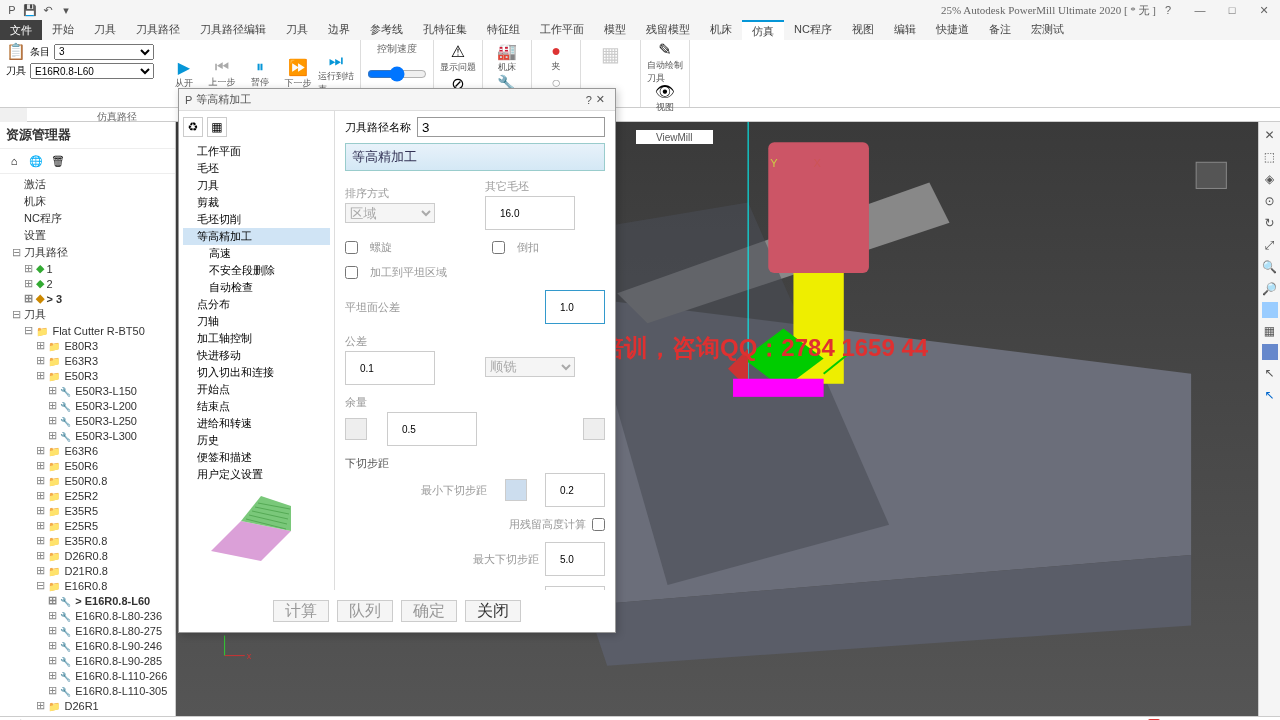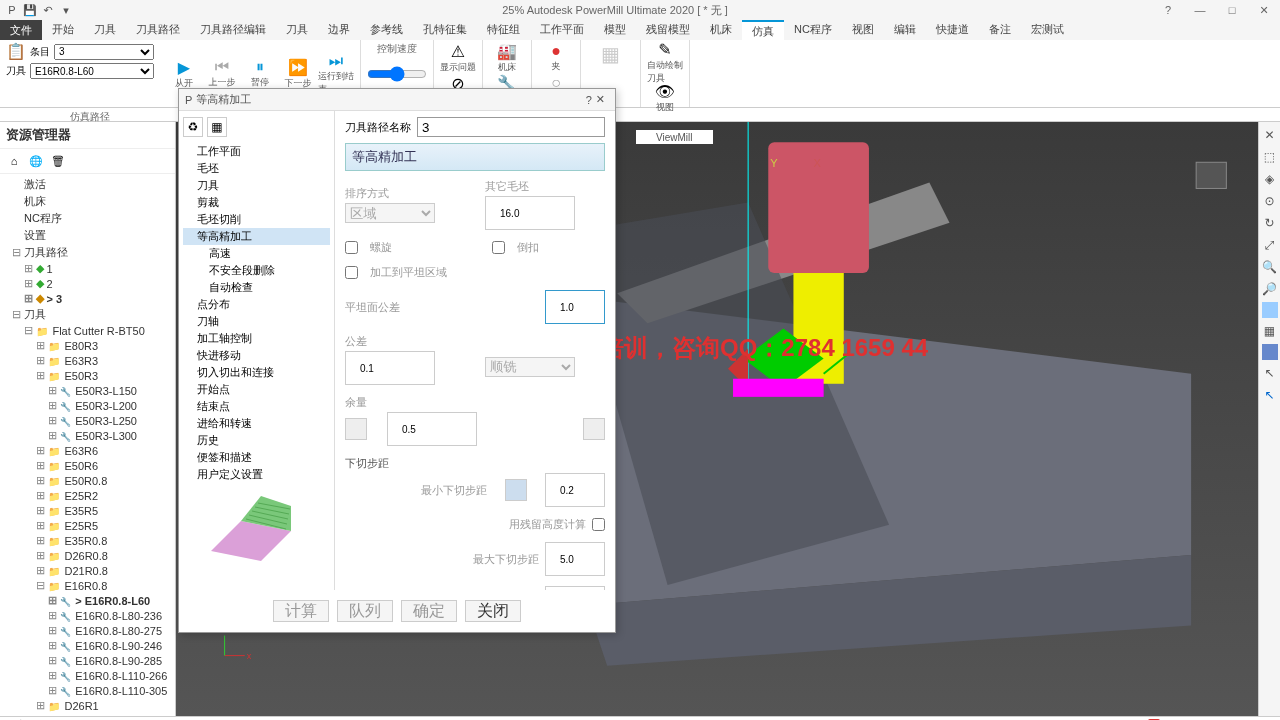--- a/index.html
+++ b/index.html
@@ -1,39 +1,39 @@
 <!DOCTYPE html>
 <html><head>
 <meta charset="utf-8">
 <style>
 * { box-sizing: border-box; margin: 0; padding: 0; font-family: "Microsoft YaHei", "Segoe UI", sans-serif; }
 body { font-size: 11px; background: #f0f0f0; width: 1280px; height: 720px; overflow: hidden; position: relative; }
 
 .titlebar { height: 20px; background: #f5f5f5; display: flex; align-items: center; padding: 0 4px; font-size: 11px; color: #555; }
 .titlebar .icons { display: flex; gap: 2px; }
 .titlebar .icons span { width: 16px; height: 16px; display: inline-flex; align-items: center; justify-content: center; cursor: pointer; }
-.titlebar .title { flex: 1; text-align: center; color: #666; }
+.titlebar .title { flex: 1; text-align: right; color: #666; font-family: Liberation Serif, serif; }
 .titlebar .win-controls { display: flex; gap: 8px; }
 .titlebar .win-controls span { width: 24px; text-align: center; cursor: pointer; color: #666; }
 
 .menubar { height: 20px; background: #f5f5f5; display: flex; align-items: center; font-size: 11px; }
 .menubar .file-tab { background: #404040; color: #fff; padding: 2px 10px; height: 100%; display: flex; align-items: center; }
 .menubar .tab { padding: 2px 10px; color: #444; cursor: pointer; }
 .menubar .tab.active { background: #fff; border-top: 2px solid #0696d7; }
 
 .ribbon { height: 68px; background: #fff; border-bottom: 1px solid #ccc; display: flex; font-size: 10px; }
 .ribbon .section-left { width: 160px; padding: 2px 6px; display: flex; flex-direction: column; gap: 2px; }
 .ribbon .dd-row { display: flex; align-items: center; gap: 4px; }
 .ribbon .dd-row select { flex: 1; font-size: 10px; height: 16px; }
 .ribbon .section { border-right: 1px solid #ddd; padding: 2px 6px; display: flex; flex-direction: column; align-items: center; justify-content: space-between; }
 .ribbon .section .label { font-size: 10px; color: #666; text-align: center; }
 .ribbon .big-btn { width: 36px; height: 40px; display: flex; flex-direction: column; align-items: center; justify-content: center; cursor: pointer; }
 .ribbon .big-btn .ico { font-size: 16px; }
 .ribbon .big-btn .txt { font-size: 9px; color: #555; }
-.path-label { font-size: 10px; color: #666; padding: 2px 0 0 70px; border-bottom: 1px solid #ccc; background:#fff; height:14px;}
+.path-label { font-size: 10px; color: #666; padding: 2px 0 0 70px; border-bottom: 1px solid #ccc; background:#fff; height:14px;margin-left:27px;}
 
 .main { display: flex; height: 594px; }
 .explorer { width: 176px; background: #fff; border-right: 1px solid #ccc; display: flex; flex-direction: column; }
 .explorer .hdr { font-size: 13px; font-weight: bold; padding: 4px 6px; color: #333; border-bottom:1px solid #eee;}
 .explorer .toolbar { display: flex; gap: 6px; padding: 4px 6px; border-bottom: 1px solid #eee; }
 .explorer .toolbar span { width: 16px; height: 16px; cursor: pointer; display:inline-flex; align-items:center; justify-content:center;}
 .explorer .tree { flex: 1; overflow: auto; padding: 2px 0; font-size: 11px; color: #333; }
 .tree .node { padding: 1px 4px 1px 8px; white-space: nowrap; cursor: pointer; display:flex; align-items:center; gap:2px;}
 .tree .lvl1 { padding-left: 12px; }
 .tree .lvl2 { padding-left: 24px; }

